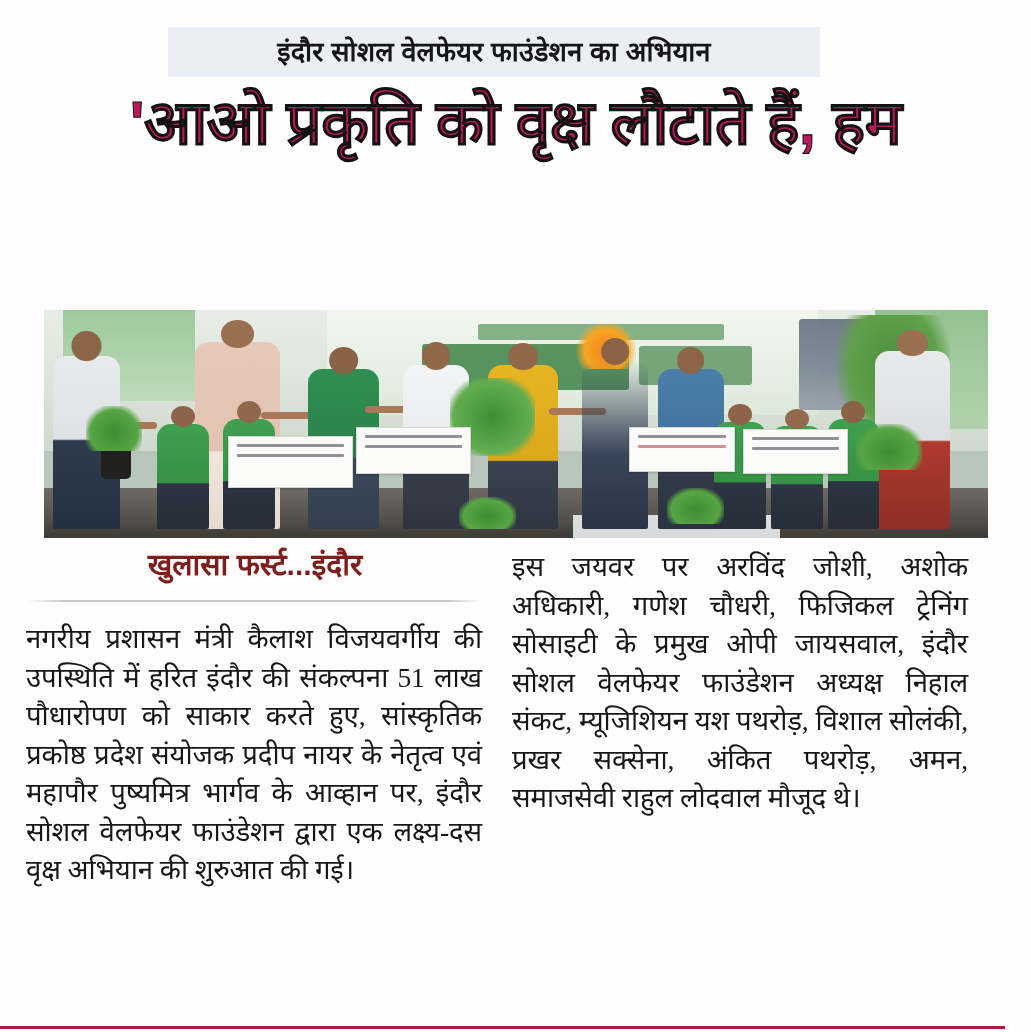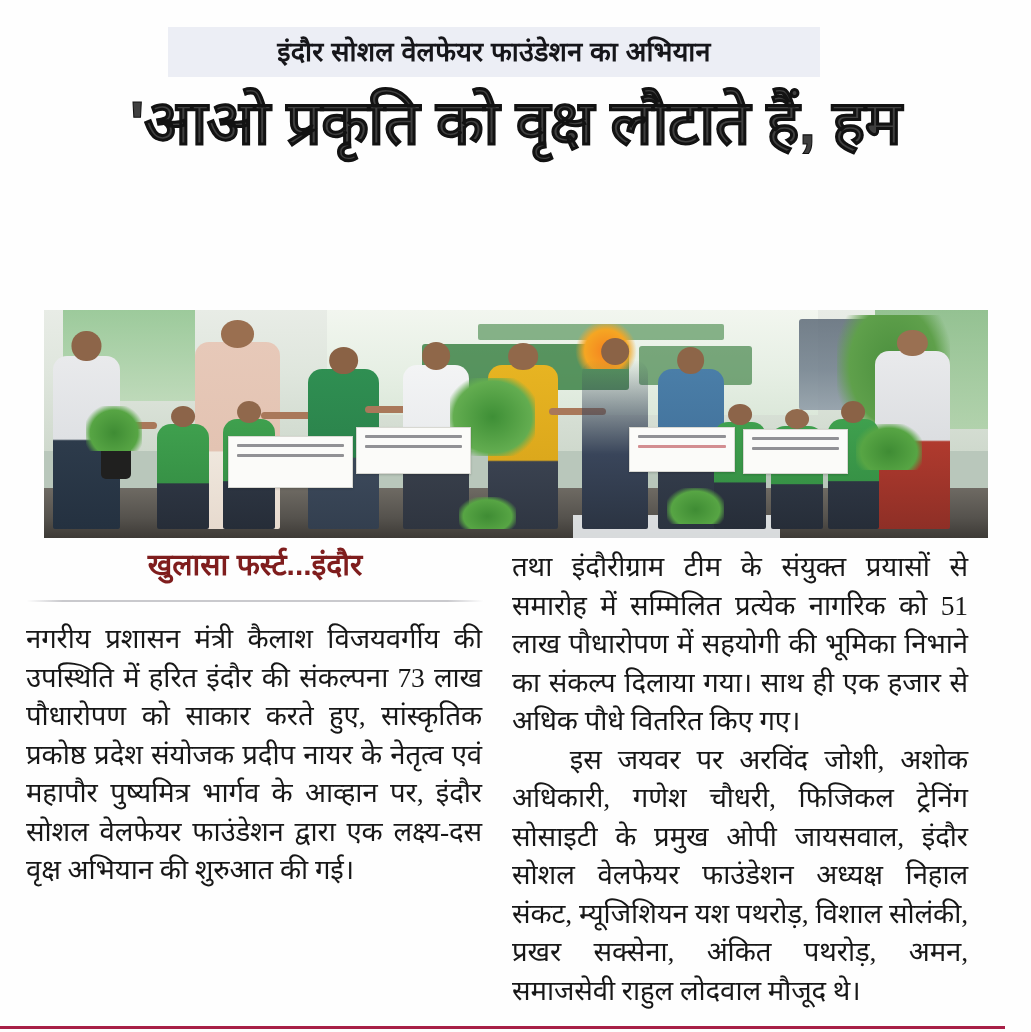--- a/index.html
+++ b/index.html
@@ -51,21 +51,21 @@
     top: 88px;
     width: 1031px;
     text-align: center;
   }
   .headline-line {
     font-family: "Liberation Sans", "DejaVu Sans", sans-serif;
     font-weight: 700;
     font-size: 62px;
     line-height: 1.12;
     letter-spacing: -0.5px;
-    color: #404040;
+    color: #be185d;
     white-space: nowrap;
     -webkit-text-stroke: 1.1px #121212;
   }
 
   
   .photo {
     position: absolute;
     left: 44px;
     top: 310px;
     width: 944px;
@@ -341,22 +341,21 @@
       <div class="sapling" style="left:44%;bottom:4%;width:6%;height:14%;"></div>
     </div>
   </div>
 
   <div class="byline">
     <span class="byline-text">खुलासा फर्स्ट...इंदौर</span>
   </div>
   <div class="byline-rule"></div>
 
   <div class="col col-left">
-    <p class="para">नगरीय प्रशासन मंत्री कैलाश विजयवर्गीय की उपस्थिति में हरित इंदौर की संकल्पना 73 लाख पौधारोपण को साकार करते हुए, सांस्कृतिक प्रकोष्ठ प्रदेश संयोजक प्रदीप नायर के नेतृत्व एवं महापौर पुष्यमित्र भार्गव के आव्हान पर, इंदौर सोशल वेलफेयर फाउंडेशन द्वारा एक लक्ष्य-दस वृक्ष अभियान की शुरुआत की गई।</p>
+    <p class="para">नगरीय प्रशासन मंत्री कैलाश विजयवर्गीय की उपस्थिति में हरित इंदौर की संकल्पना 51 लाख पौधारोपण को साकार करते हुए, सांस्कृतिक प्रकोष्ठ प्रदेश संयोजक प्रदीप नायर के नेतृत्व एवं महापौर पुष्यमित्र भार्गव के आव्हान पर, इंदौर सोशल वेलफेयर फाउंडेशन द्वारा एक लक्ष्य-दस वृक्ष अभियान की शुरुआत की गई।</p>
   </div>
 
   <div class="col col-right">
-    <p class="para">तथा इंदौरीग्राम टीम के संयुक्त प्रयासों से समारोह में सम्मिलित प्रत्येक नागरिक को 51 लाख पौधारोपण में सहयोगी की भूमिका निभाने का संकल्प दिलाया गया। साथ ही एक हजार से अधिक पौधे वितरित किए गए।</p>
     <p class="para last">इस जयवर पर अरविंद जोशी, अशोक अधिकारी, गणेश चौधरी, फिजिकल ट्रेनिंग सोसाइटी के प्रमुख ओपी जायसवाल, इंदौर सोशल वेलफेयर फाउंडेशन अध्यक्ष निहाल संकट, म्यूजिशियन यश पथरोड़, विशाल सोलंकी, प्रखर सक्सेना, अंकित पथरोड़, अमन, समाजसेवी राहुल लोदवाल मौजूद थे।</p>
   </div>
 
   <div class="bottom-rule"></div>
 </div>
 
 </body></html>

